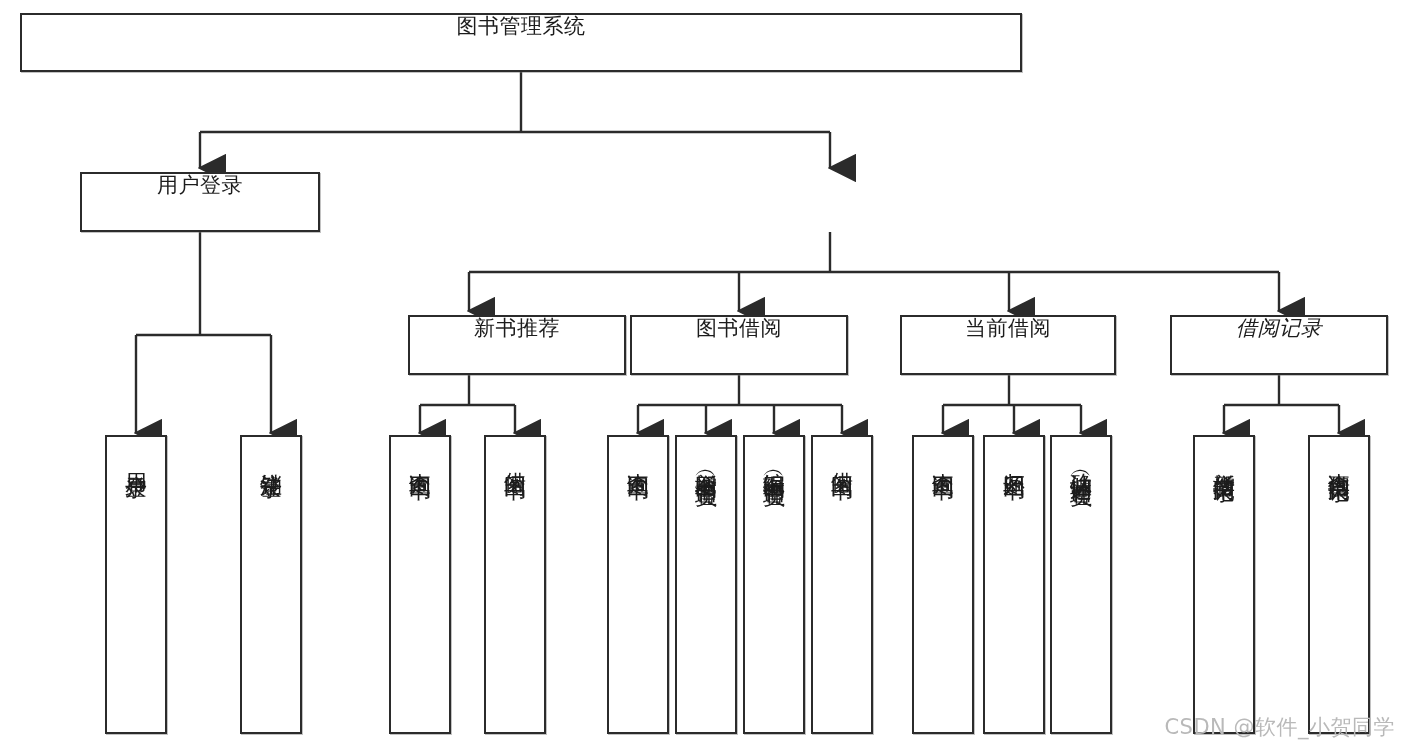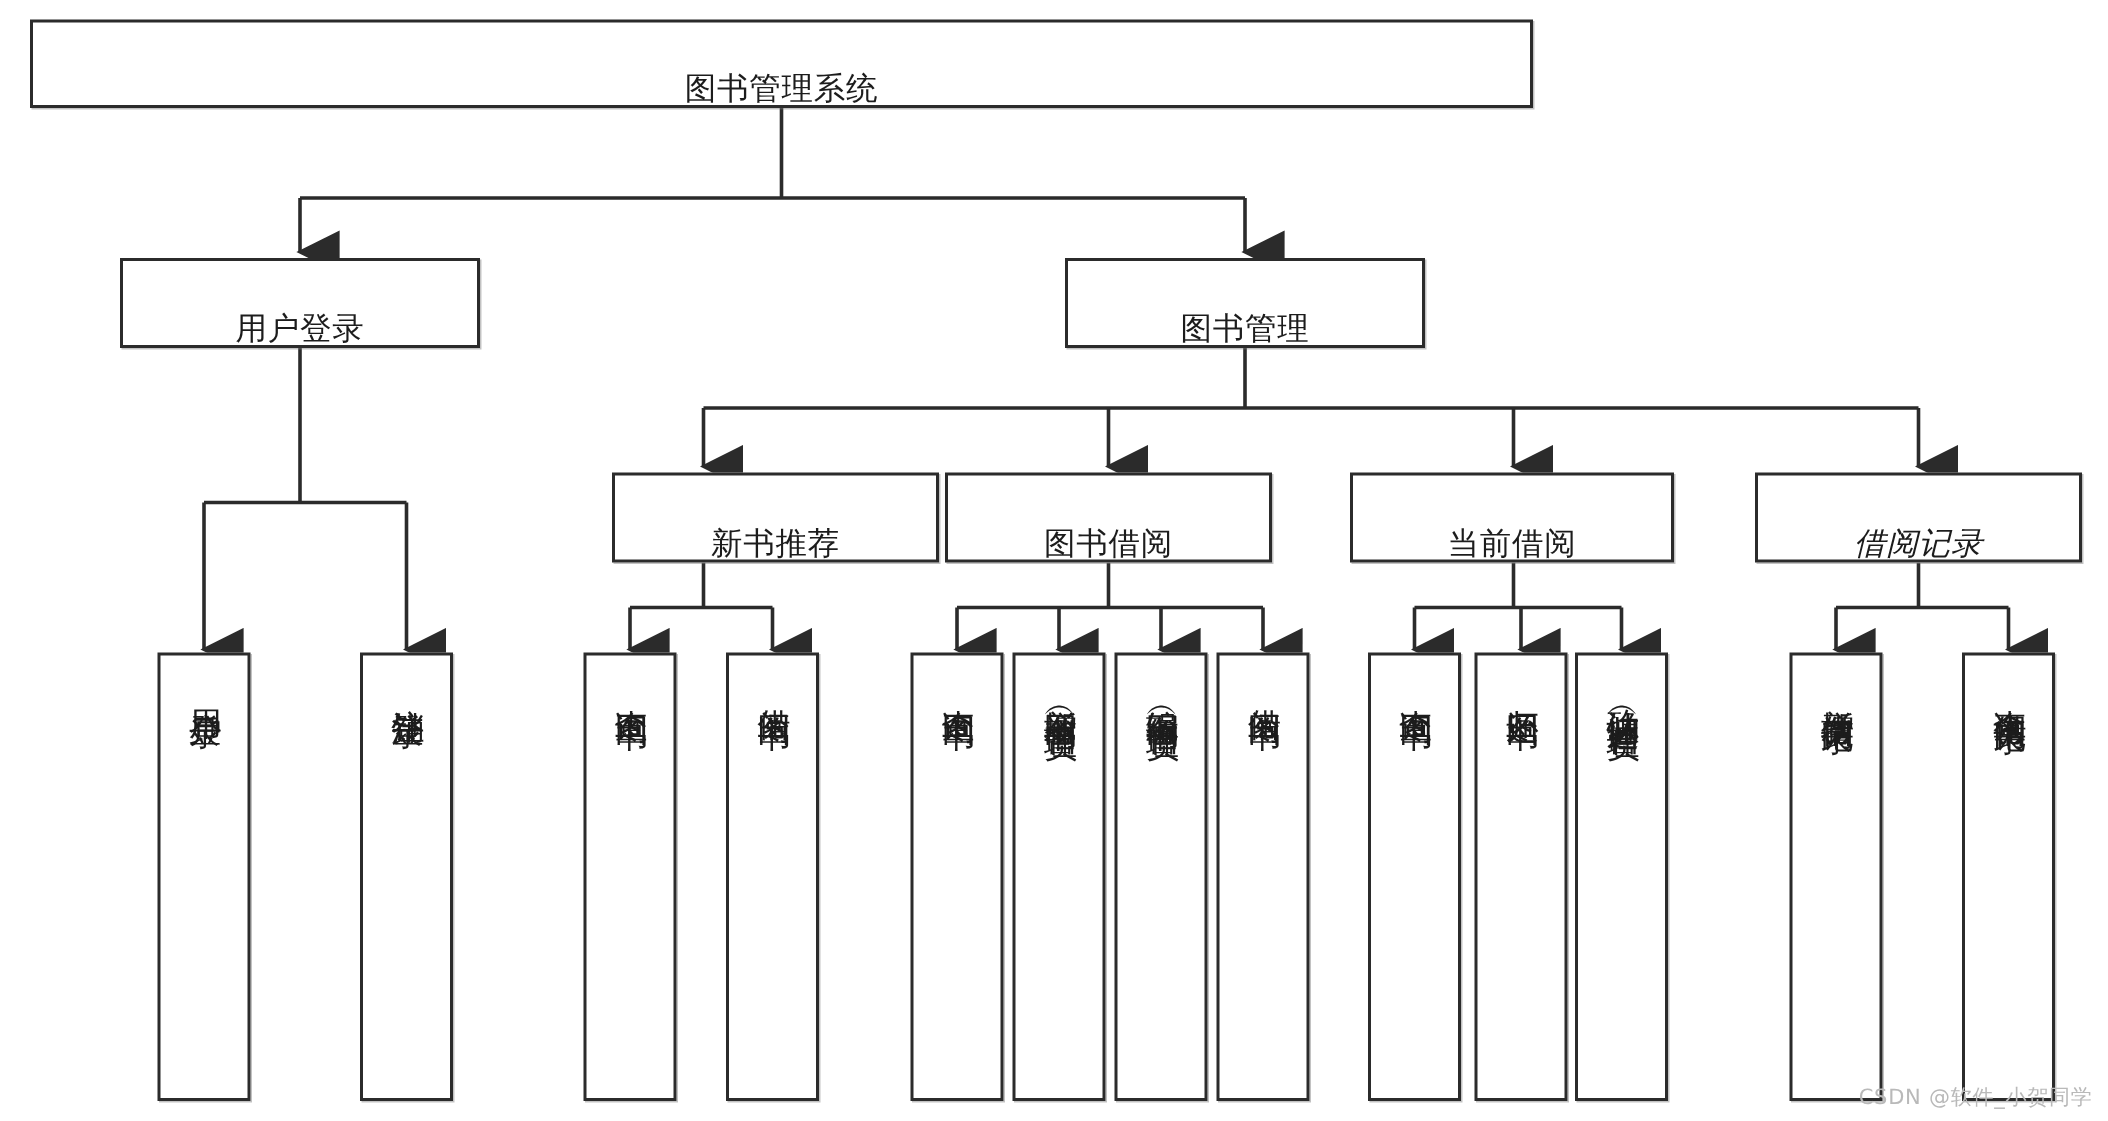--- a/index.html
+++ b/index.html
@@ -9,21 +9,21 @@
   }
   #chart-root{position:relative;width:1405px;height:747px;background:#fff;}
   svg#wires{position:absolute;left:0;top:0;width:1405px;height:747px;}
 
   .node{
     position:absolute;
     background:#ffffff;
     border:2px solid #2b2b2b;
     box-sizing:border-box;
     display:flex;
-    align-items:flex-end;
+    align-items:flex-start;
     justify-content:center;
     box-shadow:1px 1px 0 rgba(120,120,120,.45);
   }
   .node-label{
     color:#1c1c1c;
     text-align:center;
     line-height:1.05;
     white-space:nowrap;
     letter-spacing:.5px;
   }
@@ -36,21 +36,21 @@
     letter-spacing:2px;
     white-space:normal;
     max-height:280px;
   }
   .leaf{align-items:flex-start;padding-top:18px;}
 
   #watermark{
     position:absolute;
     right:10px;bottom:6px;
     color:#b9b9b9;
-    font-size:14px;
+    font-size:21px;
     letter-spacing:.5px;
     white-space:nowrap;
     pointer-events:none;
   }
 </style>
 </head>
 <body>
 
 <div id="chart-root">
 
@@ -105,23 +105,20 @@
     </g>
   </svg>
 
   <div class="node h-node" style="left:20px;top:13px;width:1002px;height:59px;">
     <span class="node-label">图书管理系统</span>
   </div>
 
   <div class="node h-node" style="left:80px;top:172px;width:240px;height:60px;">
     <span class="node-label">用户登录</span>
   </div>
-  <div class="node h-node" style="left:710px;top:172px;width:240px;height:60px;">
-    <span class="node-label">图书管理</span>
-  </div>
 
   <div class="node h-node" style="left:360px;top:315px;width:218px;height:60px;margin-left:48px;">
     <span class="node-label">新书推荐</span>
   </div>
   <div class="node h-node" style="left:630px;top:315px;width:218px;height:60px;">
     <span class="node-label">图书借阅</span>
   </div>
   <div class="node h-node" style="left:900px;top:315px;width:216px;height:60px;">
     <span class="node-label">当前借阅</span>
   </div>

